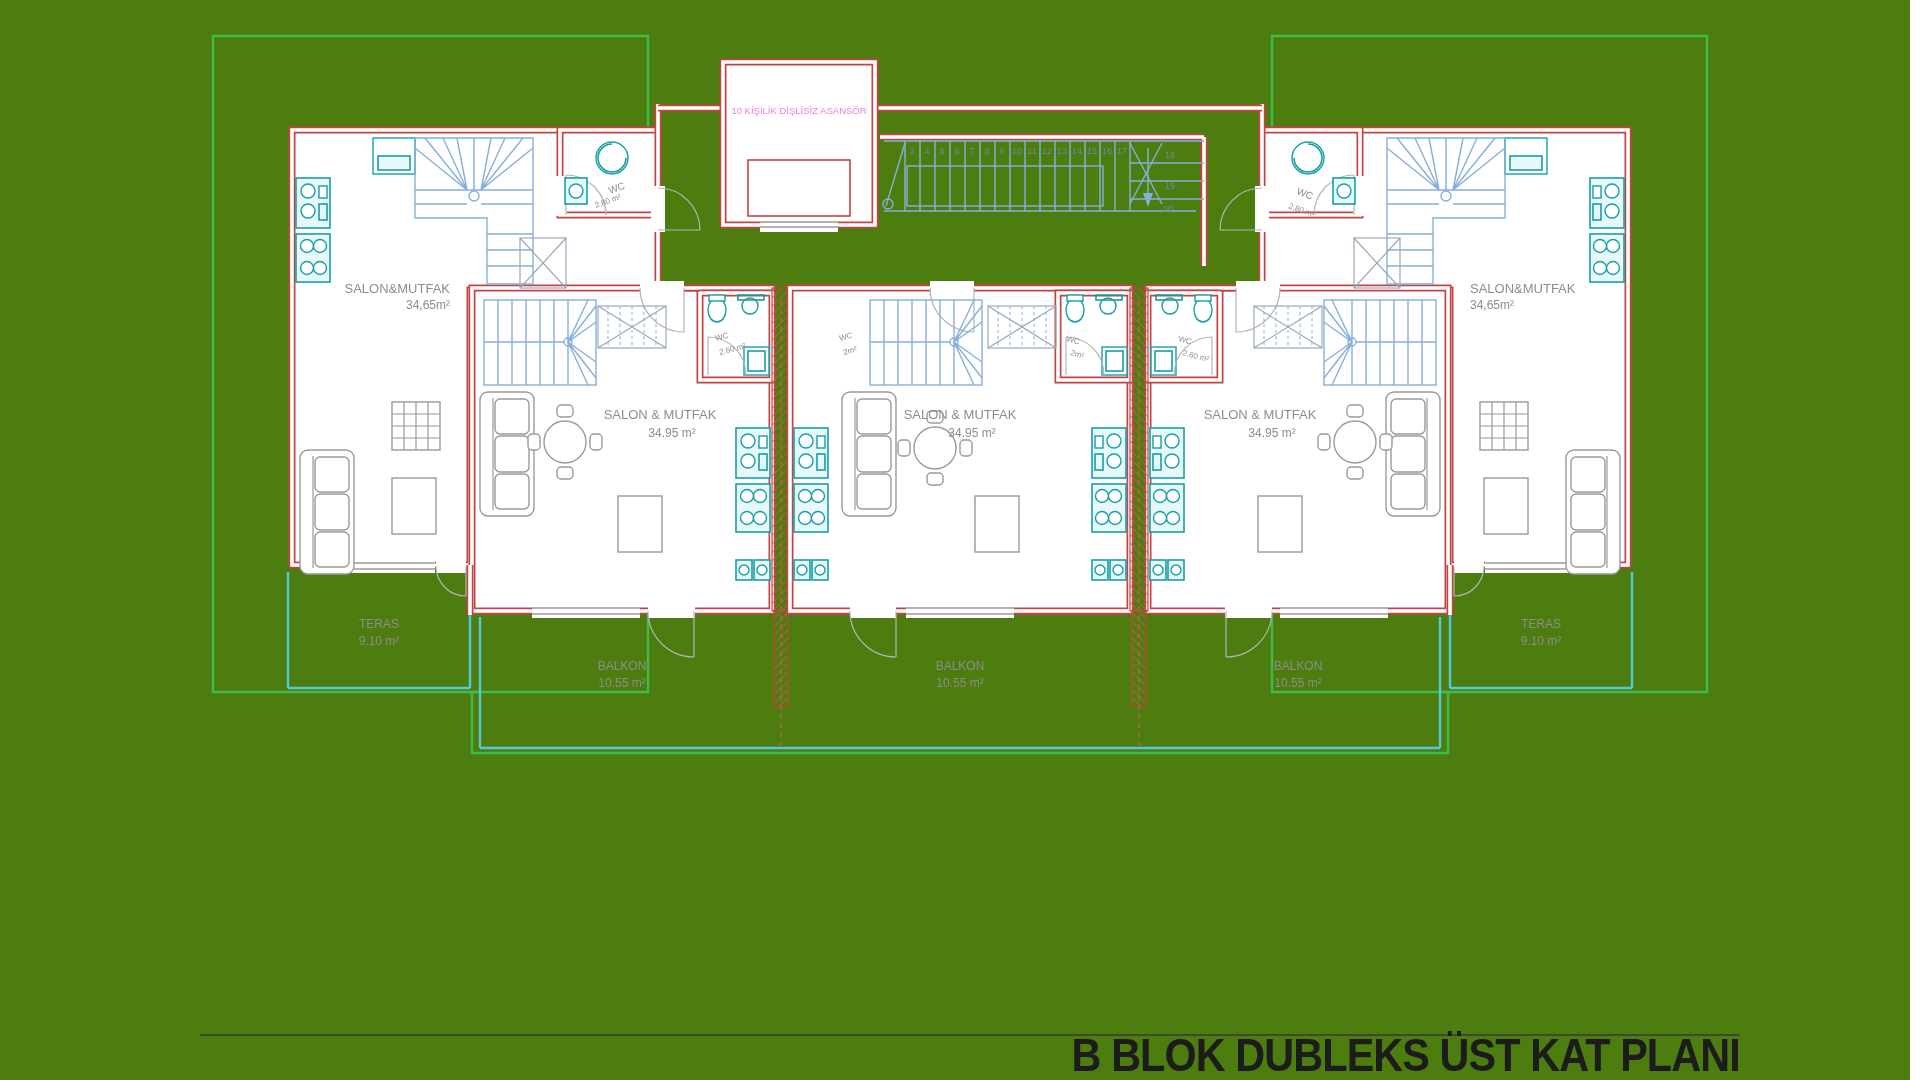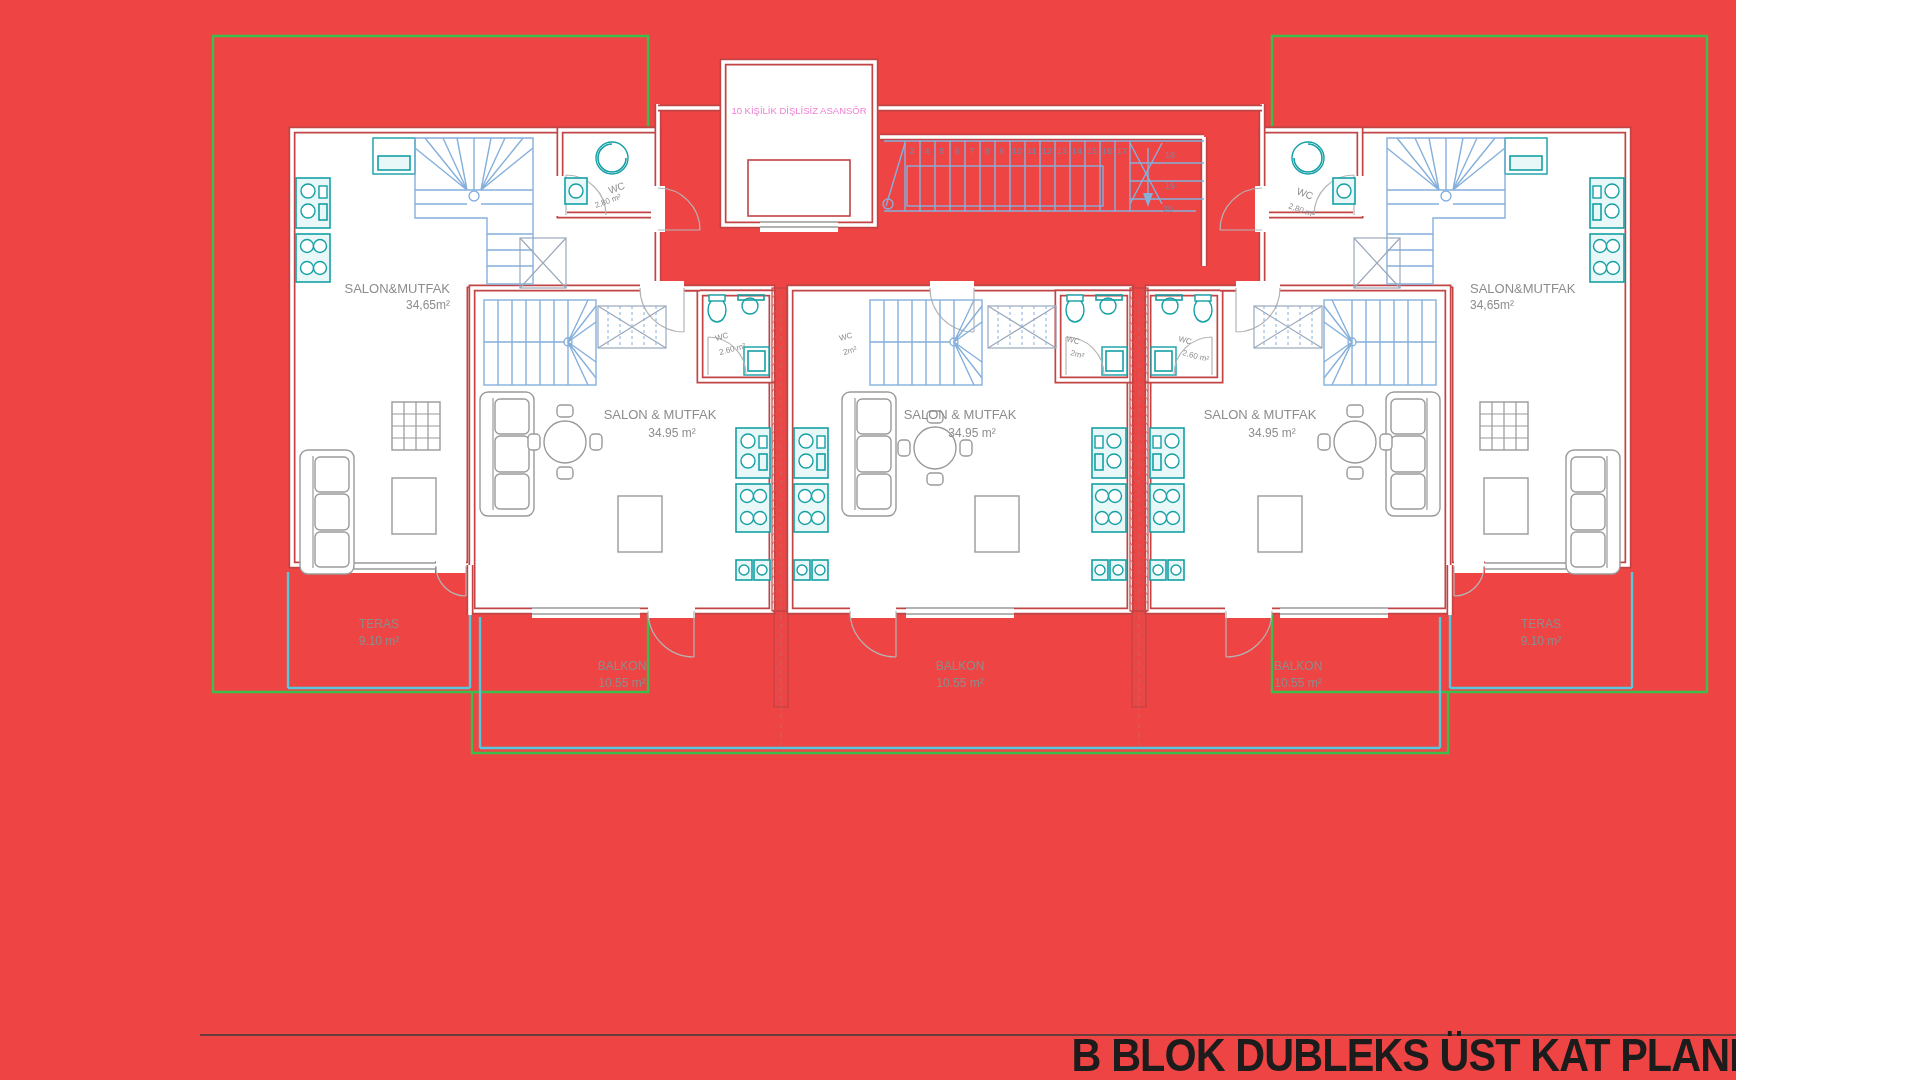--- a/index.html
+++ b/index.html
@@ -1,16 +1,16 @@
 <!DOCTYPE html>
 <html><head>
 <meta charset="utf-8">
 <style>
   html,body{margin:0;padding:0;background:#fff;}
-  #canvas{position:relative;width:1736px;height:1080px;background:#ef4444;overflow:hidden;}
+  #canvas{position:relative;width:1910px;height:1080px;background:#4d7c0f;overflow:hidden;}
   svg{position:absolute;left:0;top:0;}
   svg text{font-family:"Liberation Sans",sans-serif;}
   .w   {fill:#ffffff;stroke:#c24444;stroke-width:7;}
   .wn  {fill:none;stroke:#c24444;stroke-width:7;}
   .wc2 {fill:none;stroke:#ffffff;stroke-width:3.6;}
   .wt  {fill:none;stroke:#c24444;stroke-width:1.6;}
   .gr  {fill:none;stroke:#3dbd4b;stroke-width:2.4;}
   .cy  {fill:none;stroke:#56c8de;stroke-width:2.4;}
   .st  {fill:none;stroke:#85b0dc;stroke-width:1.4;}
   .fx  {fill:#e8f7f7;stroke:#15a0a6;stroke-width:1.6;}

